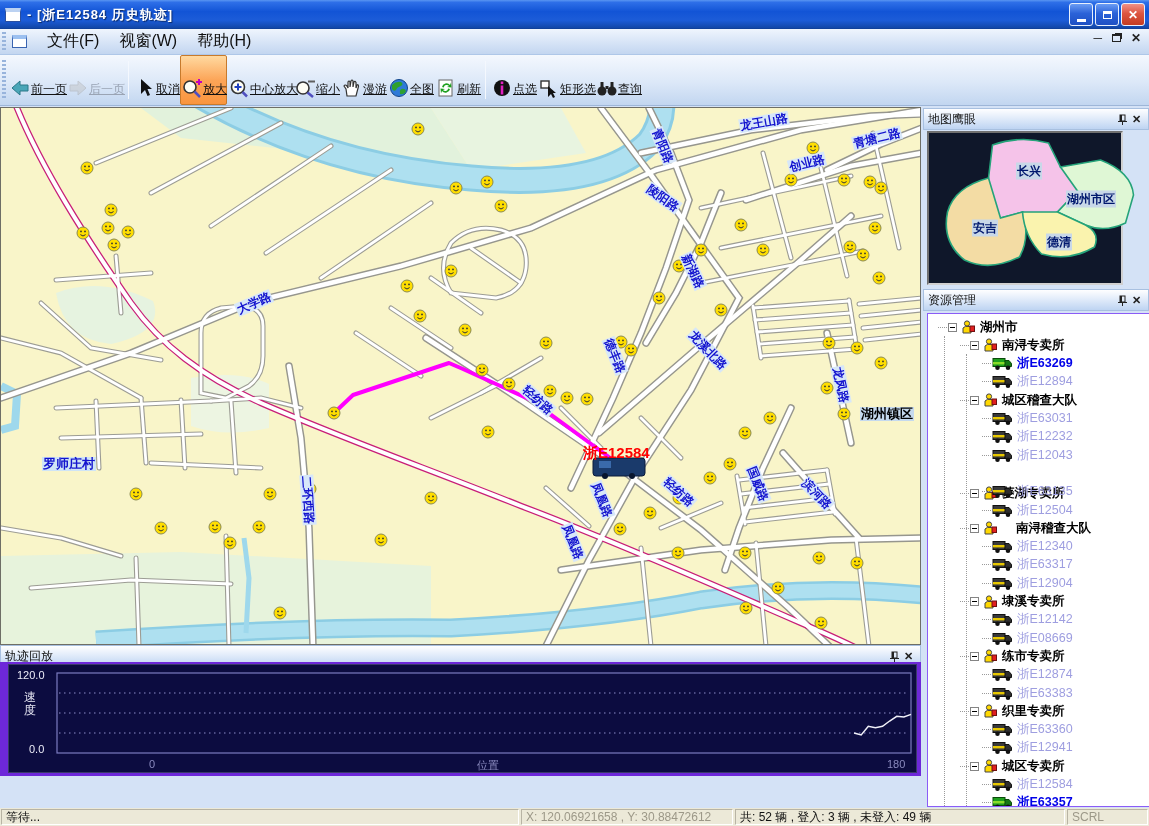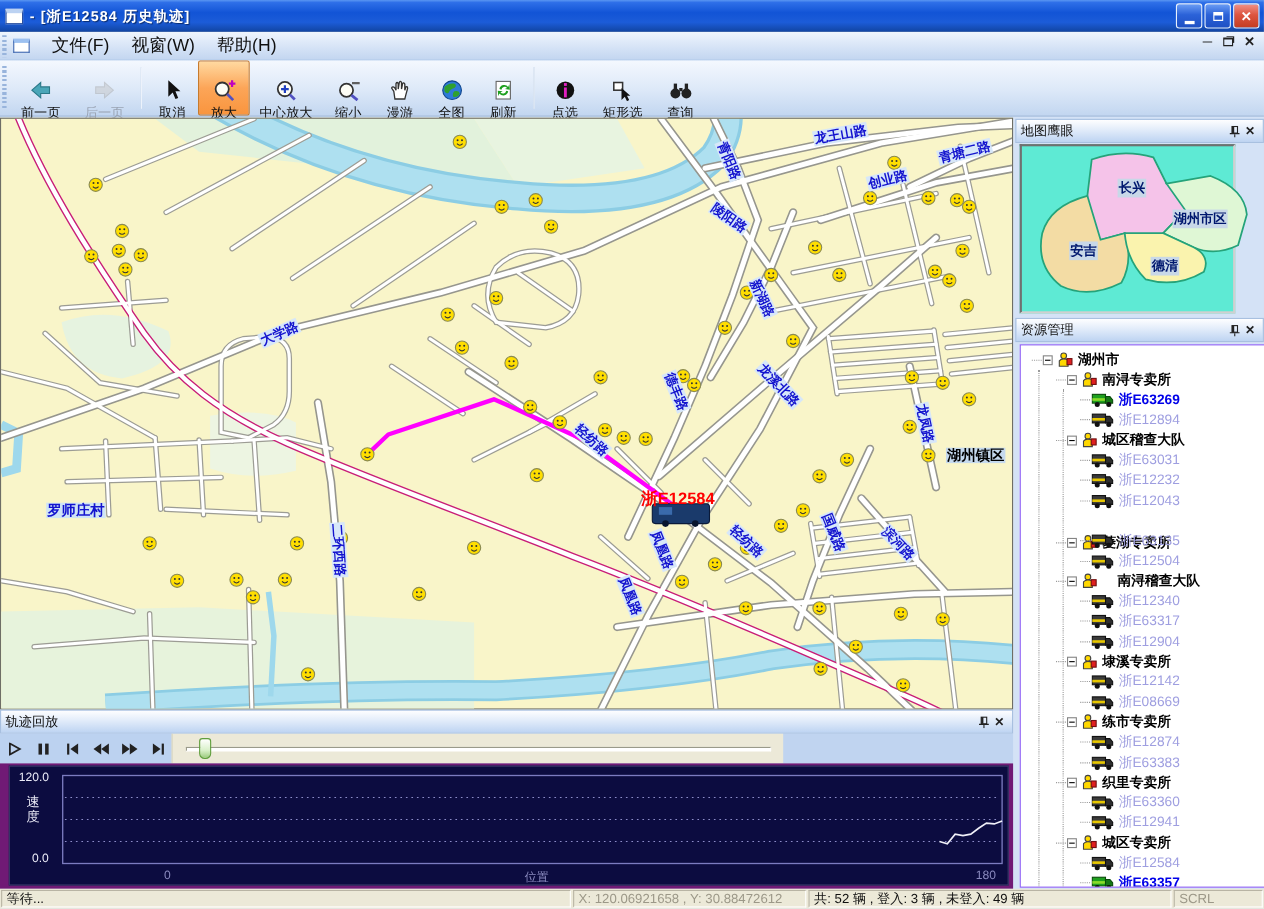--- a/index.html
+++ b/index.html
@@ -30,22 +30,22 @@
 .menu-item { padding:3px 10px; font-size:16px; color:#101010; }
 #mdi-controls { position:absolute; right:8px; top:33px; display:flex; gap:10px; align-items:center; color:#222; }
 #mdi-controls span { font-size:12px; font-weight:bold; line-height:10px; }
 #mdi-controls .mdi-restore { width:9px; height:8px; border:1px solid #222; border-top:2px solid #222; box-shadow:2px -2px 0 -1px #222; }
 
 
 #toolbar { position:absolute; left:0; top:55px; width:1149px; height:51px;
   background:linear-gradient(180deg,#F4F8FE,#DCE8F8 55%,#C2D6F0); border-bottom:1px solid #9EB6D8; display:flex; align-items:stretch; }
 #toolbar .grip { width:4px; height:40px; margin:5px 2px 0 2px;
   background:repeating-linear-gradient(180deg,#98B4DC 0 2px,transparent 2px 4px); }
-.tb-btn { display:flex; flex-direction:column; align-items:center; justify-content:flex-start; padding-top:16px;
-  border:1px solid transparent; font-size:12px; color:#111; }
+.tb-btn { display:flex; flex-direction:row; align-items:center; justify-content:flex-start; padding-top:16px;
+  border:1px solid transparent; font-size:12px; color:#111;text-decoration:underline; }
 .tb-btn .tb-icon { width:22px; height:22px; display:flex; align-items:center; justify-content:center; }
 .tb-btn .tb-label { margin-top:2px; white-space:nowrap; }
 .tb-btn.active { background:linear-gradient(180deg,#FFD9A0,#FCA558 50%,#F9953E); border:1px solid #C77A2C; border-radius:2px; }
 .tb-btn.disabled { color:#9AA4B4; }
 .tb-btn.disabled svg { opacity:.45; filter:grayscale(1); }
 .tb-sep { width:1px; background:#A2BAD8; border-right:1px solid #F4F8FE; margin:6px 4px; }
 
 
 #map { position:absolute; left:0; top:107px; width:921px; height:538px; background:#F9F5C9; border:1px solid #6E6E66; overflow:hidden; }
 #map svg { position:absolute; left:0; top:0; }
@@ -55,21 +55,21 @@
 .map-label.village { background:#CFE4F6; font-size:13px; }
 #vehicle-label { position:absolute; color:#FF0000; font-size:15px; font-weight:bold; white-space:nowrap; background:transparent; }
 
 
 .panel-header { position:absolute; height:22px;
   background:linear-gradient(180deg,#FEFEFF,#E2ECFA 45%,#BED4F2); border:1px solid #A8C0E0;
   display:flex; align-items:center; font-size:12px; color:#111; padding:0 4px; }
 .panel-header .ph-title { flex:1; }
 .ph-btn { width:15px; height:15px; display:flex; align-items:center; justify-content:center; color:#222; font-size:11px; font-weight:bold; }
 .ph-btn svg { display:block; }
-#eagle-body { position:absolute; left:927px; top:131px; width:196px; height:154px; background:#5eead4;
+#eagle-body { position:absolute; left:927px; top:131px; width:196px; height:154px; background:#0f172a;
   border:2px solid #707070; border-right-color:#D0D0D0; border-bottom-color:#D0D0D0; }
 .eagle-label { position:absolute; background:#C8D8E8; color:#00186E; font-weight:bold; font-size:12px; padding:0 1px; white-space:nowrap; transform:translate(-50%,-50%); }
 
 #res-body { position:absolute; left:927px; top:313px; width:248px; height:494px; background:#fff;
   border:1px solid #8b5cf6; overflow:hidden; }
 .tree-row { position:absolute; height:18px; display:flex; align-items:center; white-space:nowrap; }
 .tree-stub { border-top:1px dotted #9A9A9A; width:9px; height:0; margin-right:1px; }
 .tree-box { width:9px; height:9px; border:1px solid #848484; background:#fff; position:relative; margin-right:3px; flex:none; }
 .tree-box::after { content:""; position:absolute; left:1px; top:3px; width:5px; height:1px; background:#000; }
 .tree-label { font-size:12.5px; color:#000; margin-left:4px; }
@@ -89,21 +89,21 @@
 #pb-header { left:0; top:645px; width:921px; position:absolute; }
 #pb-controls { position:absolute; left:0; top:667px; width:921px; height:27px; background:#C0D4F0; }
 #pb-controls .btn-block { position:absolute; left:0; top:0; width:156px; height:27px; background:#BCD2F0; display:flex; align-items:center; }
 .pb-btn { width:24px; height:22px; display:flex; align-items:center; justify-content:center; margin-left:2px; }
 #slider-zone { position:absolute; left:156px; top:0; width:556px; height:27px; background:#ECE9D8; border-left:1px solid #D8D4C0; }
 #slider-groove { position:absolute; left:12px; top:12px; width:532px; height:4px; background:#fff; border:1px solid #9A9A8A; border-bottom-color:#fff; border-right-color:#fff; }
 #slider-thumb { position:absolute; left:24px; top:4px; width:11px; height:19px; border-radius:3px 3px 5px 5px;
   background:linear-gradient(180deg,#FFFFFF,#D8F0C8 60%,#9CCB7E); border:1px solid #5F9E3D; }
 
 
-#chart { position:absolute; left:0; top:694px; width:921px; height:114px; background:#701a75; padding:2px 4px 3px 8px; }
+#chart { position:absolute; left:0; top:662px; width:921px; height:114px; background:#6d28d9; padding:2px 4px 3px 8px; }
 #chart-inner { position:relative; width:100%; height:100%; background:#0C0C40; border:1px solid #3A3A6A; }
 .chart-ylab { position:absolute; color:#ECECF8; font-size:11px; }
 .chart-xlab { position:absolute; color:#8A8ABE; font-size:11px; }
 #chart-ylabel { position:absolute; left:14px; top:26px; color:#E8E8F4; font-size:12px; line-height:13px; text-align:center; width:14px; }
 
 
 #statusbar { position:absolute; left:0; top:808px; width:1149px; height:18px; background:#ECE9D8; display:flex; font-size:12px; color:#111; }
 .sb-sec { border:1px solid #B8B4A4; border-bottom-color:#FFF; border-right-color:#FFF; margin:1px; padding:0 4px; display:flex; align-items:center; overflow:hidden; white-space:nowrap; }
 .sb-sec.dim { color:#9A96886; color:#9C9888; }
 </style>

